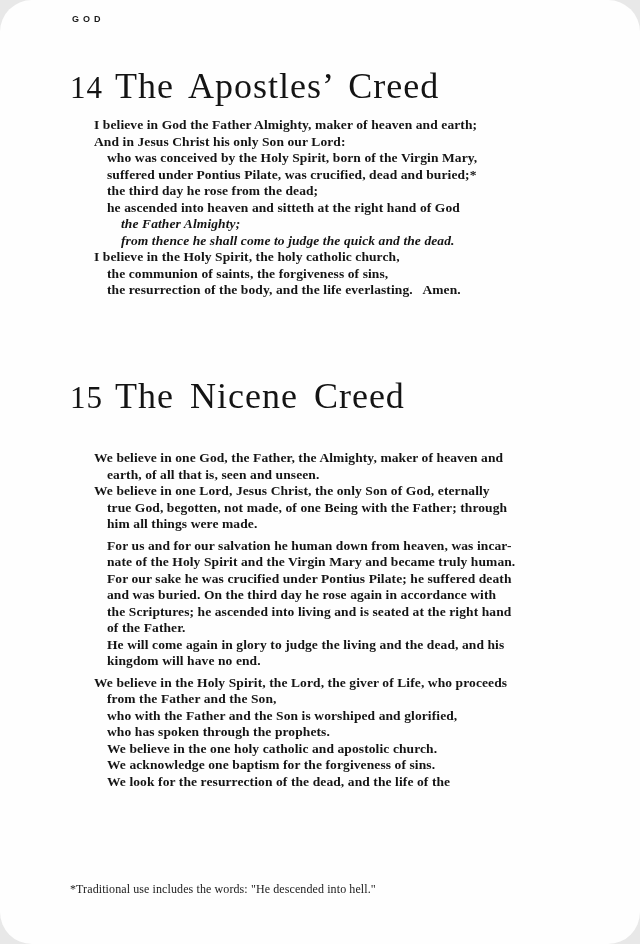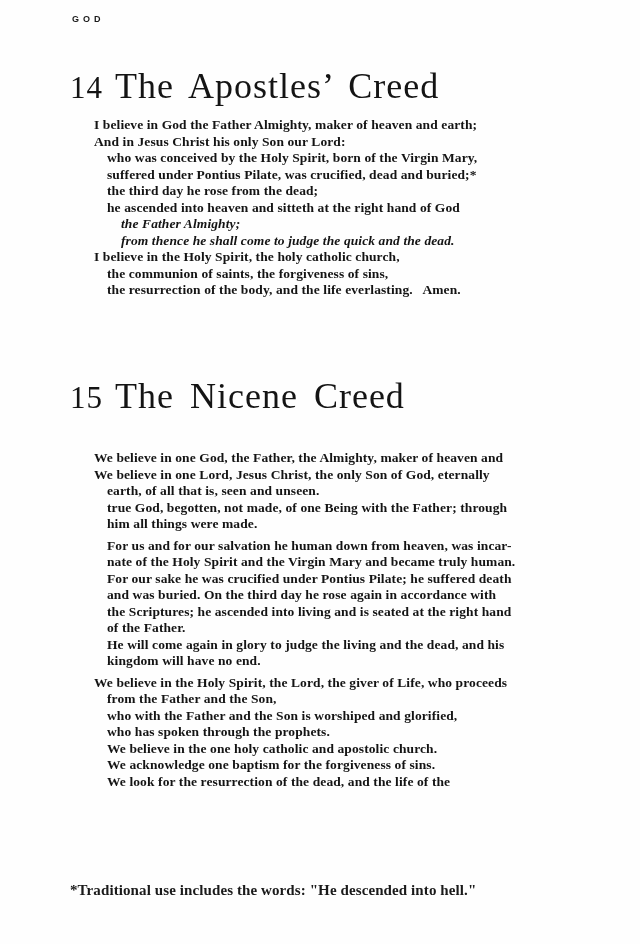--- a/index.html
+++ b/index.html
@@ -9,20 +9,21 @@
   }
   .book-page {
     position: relative;
     width: 640px;
     height: 944px;
     margin: 0 auto;
     background: #fefefe;
     color: #141414;
     font-family: "Liberation Serif", serif;
     overflow: hidden;
+    border-radius: 32px;
   }
   .running-head {
     position: absolute;
     top: 14px;
     left: 72px;
     font-family: "Liberation Sans", sans-serif;
     font-size: 9px;
     font-weight: 700;
     letter-spacing: 4px;
     color: #1a1a1a;
@@ -64,22 +65,22 @@
     letter-spacing: 0.1px;
   }
   .indent-0 { margin-left: 0; }
   .indent-1 { margin-left: 13px; }
   .indent-2 { margin-left: 27px; font-style: italic; }
   .gap-before { margin-top: 5px; }
   .footnote {
     position: absolute;
     top: 882px;
     left: 70px;
-    font-size: 15px;
-    font-weight: 700;
+    font-size: 12px;
+    font-weight: 400;
     letter-spacing: 0.1px;
     color: #1a1a1a;
     white-space: pre;
   }
 </style>
 </head>
 <body>
 
 <div class="book-page">
 
@@ -99,22 +100,22 @@
         <div class="line indent-0">I believe in the Holy Spirit, the holy catholic church,</div>
         <div class="line indent-1">the communion of saints, the forgiveness of sins,</div>
         <div class="line indent-1">the resurrection of the body, and the life everlasting.   Amen.</div>
       </div>
   </section>
 
   <section class="creed-section section-nicene">
     <h1 class="creed-heading"><span class="creed-number">15</span><span class="creed-title">The Nicene Creed</span></h1>
     <div class="creed-body">
         <div class="line indent-0">We believe in one God, the Father, the Almighty, maker of heaven and</div>
+        <div class="line indent-1">earth, of all that is, seen and unseen.</div>
         <div class="line indent-0">We believe in one Lord, Jesus Christ, the only Son of God, eternally</div>
-        <div class="line indent-1">earth, of all that is, seen and unseen.</div>
         <div class="line indent-1">true God, begotten, not made, of one Being with the Father; through</div>
         <div class="line indent-1">him all things were made.</div>
         <div class="line indent-1 gap-before">For us and for our salvation he human down from heaven, was incar-</div>
         <div class="line indent-1">nate of the Holy Spirit and the Virgin Mary and became truly human.</div>
         <div class="line indent-1">For our sake he was crucified under Pontius Pilate; he suffered death</div>
         <div class="line indent-1">and was buried. On the third day he rose again in accordance with</div>
         <div class="line indent-1">the Scriptures; he ascended into living and is seated at the right hand</div>
         <div class="line indent-1">of the Father.</div>
         <div class="line indent-1">He will come again in glory to judge the living and the dead, and his</div>
         <div class="line indent-1">kingdom will have no end.</div>

